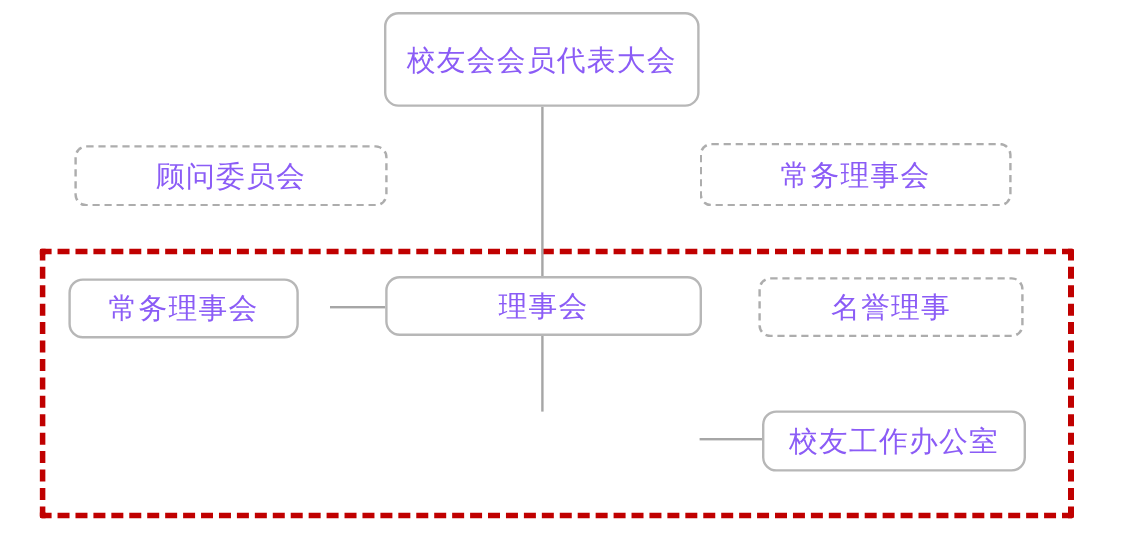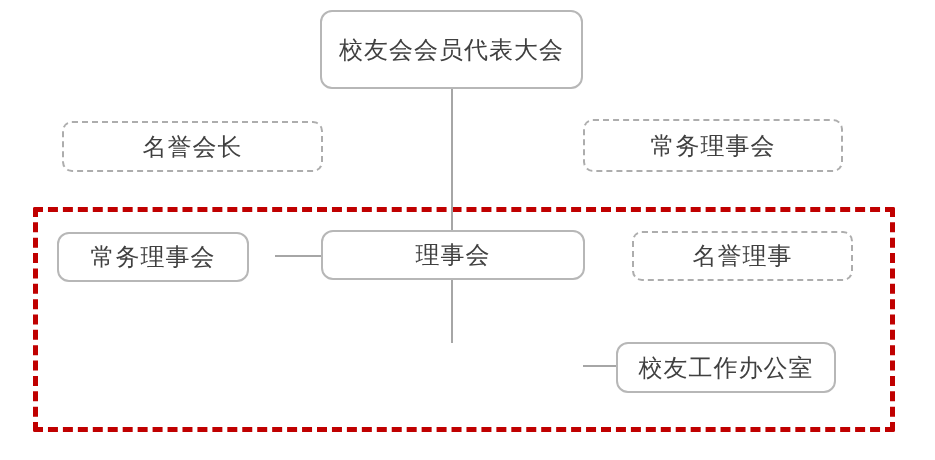--- a/index.html
+++ b/index.html
@@ -18,21 +18,21 @@
   .node {
     position: absolute;
     box-sizing: border-box;
     background: #ffffff;
     border: 2.5px solid #b7b7b7;
     border-radius: 12px;
     display: flex;
     align-items: center;
     justify-content: center;
     font-size: 24px;
-    color: #404040;
+    color: #8b5cf6;
     letter-spacing: 1px;
     z-index: 2;
   }
   .node.dashed {
     border-style: dashed;
     border-color: #adadad;
     border-radius: 10px;
   }
   .connector {
     position: absolute;
@@ -51,21 +51,21 @@
     z-index: 0;
   }
   
   #node-assembly            { left: 320px; top: 10px;  width: 263px; height: 79px; }
   #node-honorary-president  { left: 62px;  top: 121px; width: 261px; height: 51px; }
   #node-advisory-committee  { left: 583px; top: 119px; width: 260px; height: 53px; }
   #node-standing-council    { left: 57px;  top: 232px; width: 192px; height: 50px; }
   #node-council             { left: 321px; top: 230px; width: 264px; height: 50px; }
   #node-honorary-director   { left: 632px; top: 231px; width: 221px; height: 50px; justify-content: center; }
   #node-secretariat         { left: 321px; top: 343px; width: 262px; height: 48px; }
-  #node-alumni-office       { left: 616px; top: 342px; width: 220px; height: 51px; }
+  #node-alumni-office       { left: 635px; top: 342px; width: 220px; height: 51px; }
   
   #conn-assembly-council    { left: 451px; top: 89px;  width: 2px;  height: 141px; }
   #conn-council-secretariat { left: 451px; top: 280px; width: 2px;  height: 63px; }
   #conn-standing-council    { left: 275px; top: 255px; width: 46px; height: 2px; }
   #conn-secretariat-office  { left: 583px; top: 365px; width: 52px; height: 2px; }
 </style>
 </head>
 <body>
 
 <div class="canvas">
@@ -75,21 +75,21 @@
   <div class="connector" id="conn-assembly-council"></div>
   <div class="connector" id="conn-council-secretariat"></div>
   <div class="connector" id="conn-standing-council"></div>
   <div class="connector" id="conn-secretariat-office"></div>
 
   <div class="node" id="node-assembly">
     <span>校友会会员代表大会</span>
   </div>
 
   <div class="node dashed" id="node-honorary-president">
-    <span>名誉会长</span>
+    <span>顾问委员会</span>
   </div>
 
   <div class="node dashed" id="node-advisory-committee">
     <span>常务理事会</span>
   </div>
 
   <div class="node" id="node-standing-council">
     <span>常务理事会</span>
   </div>
 

